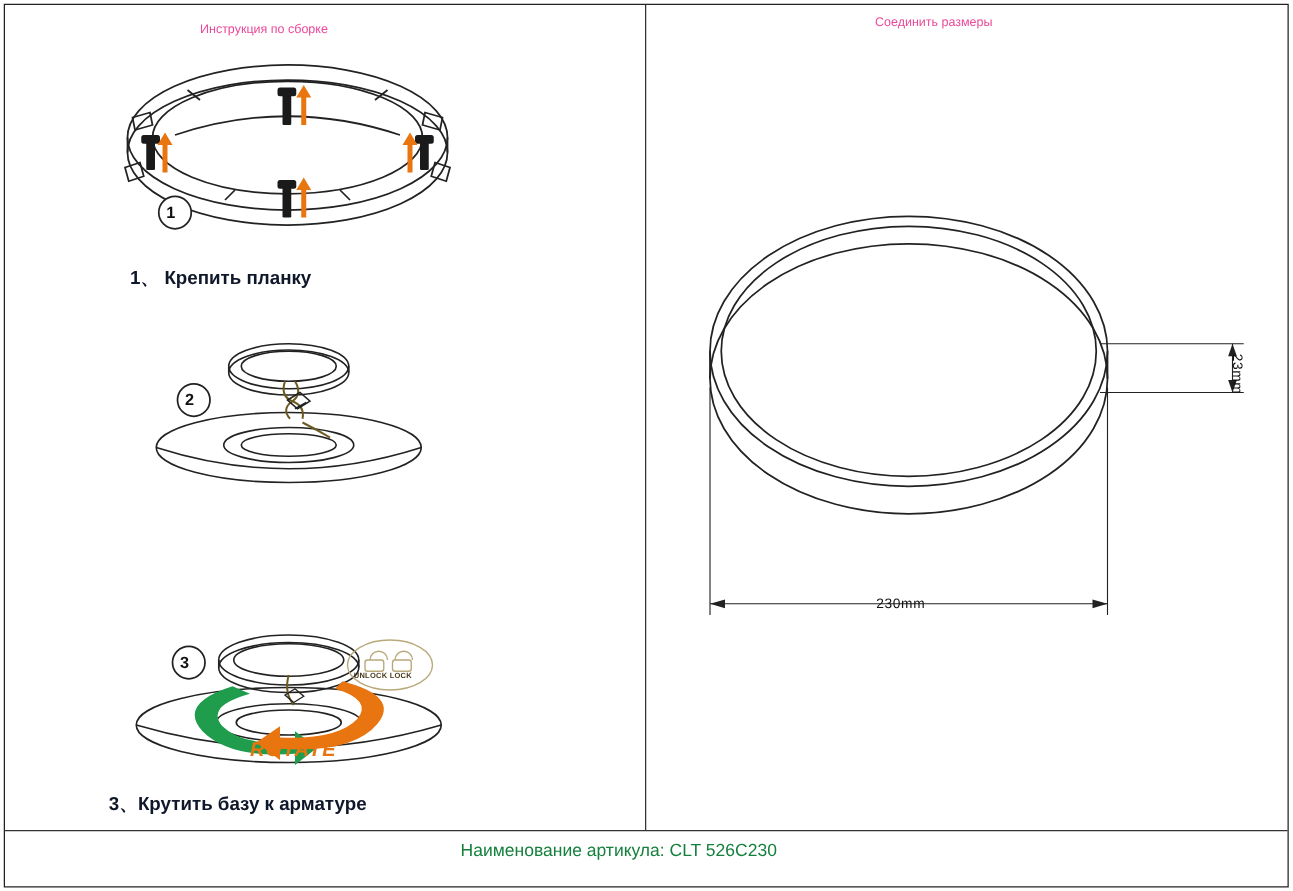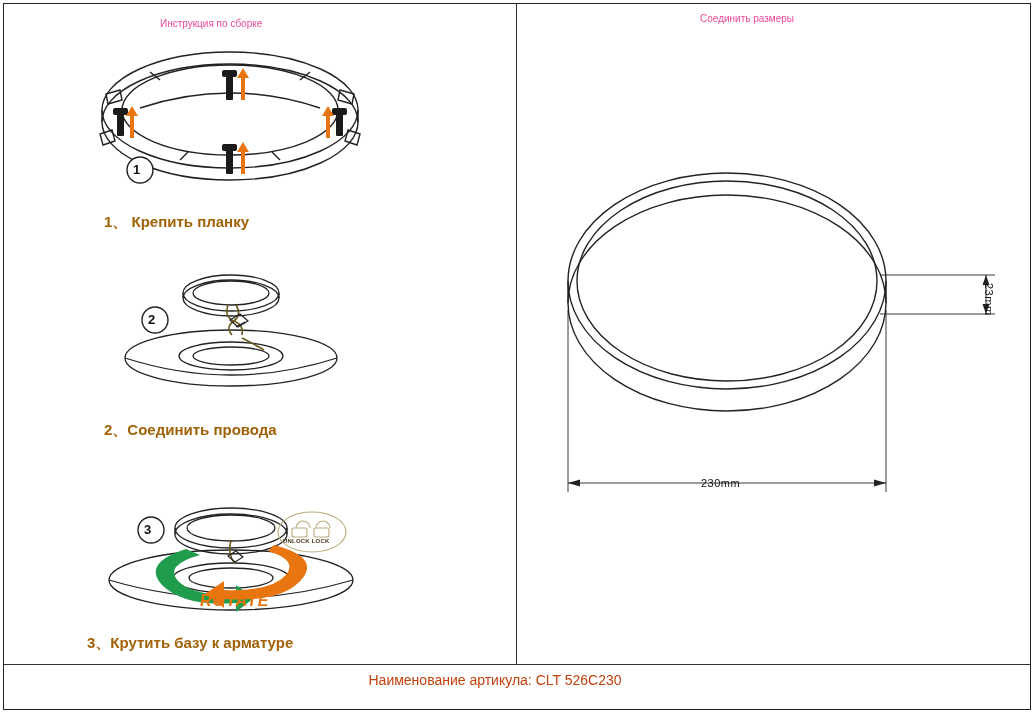--- a/index.html
+++ b/index.html
@@ -52,28 +52,28 @@
   #left-title { left: 160px; top: 18px; }
   #right-title { left: 700px; top: 13px; }
 
   .footer {
     position: absolute;
     left: 0;
     top: 672px;
     width: 990px;
     text-align: center;
     font-size: 14px;
-    color: #c2410c;
+    color: #15803d;
   }
 
   .step-caption {
     position: absolute;
     font-size: 15px;
     font-weight: bold;
-    color: #a16207;
+    color: #0f172a;
     white-space: nowrap;
   }
   #cap1 { left: 104px; top: 213px; }
   #cap2 { left: 104px; top: 421px; }
   #cap3 { left: 87px; top: 634px; }
 
   .svg-layer {
     position: absolute;
     left: 0;
     top: 0;
@@ -270,21 +270,20 @@
       <path d="M986 275 l-3.5 10 l7 0 z" fill="#222" stroke="none"></path>
       <path d="M986 314 l-3.5 -10 l7 0 z" fill="#222" stroke="none"></path>
     </g>
   </svg>
 
   <div class="badge-num" id="badge1">1</div>
   <div class="badge-num" id="badge2">2</div>
   <div class="badge-num" id="badge3">3</div>
 
   <div class="step-caption" id="cap1">1、 Крепить планку</div>
-  <div class="step-caption" id="cap2">2、Соединить провода</div>
   <div class="step-caption" id="cap3">3、Крутить базу к арматуре</div>
 
   <div class="rotate-word">ROTATE</div>
   <div class="lock-word">UNLOCK   LOCK</div>
 
   <div class="dim-label" id="dim-width">230mm</div>
   <div class="dim-label" id="dim-height">23mm</div>
 
   <div class="footer">Наименование артикула: CLT 526C230</div>
 

